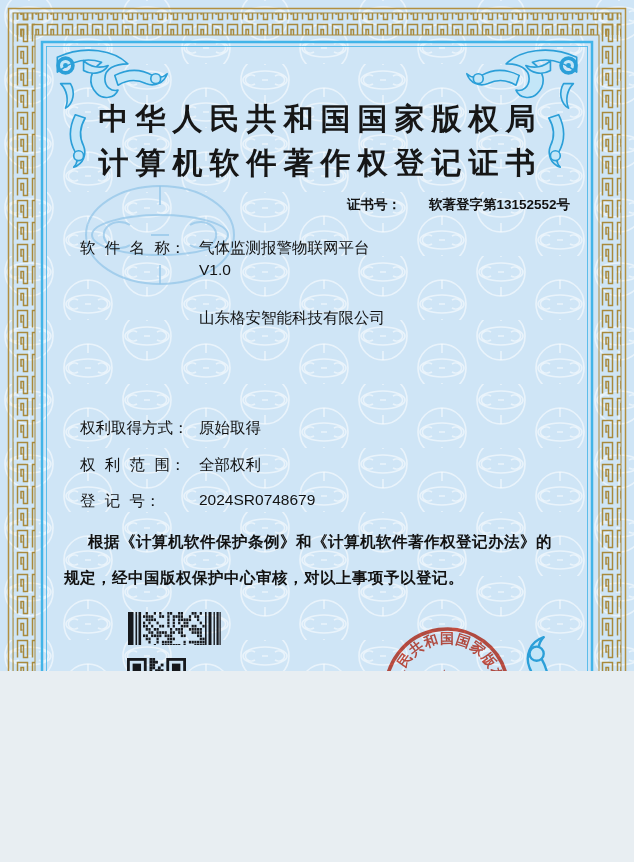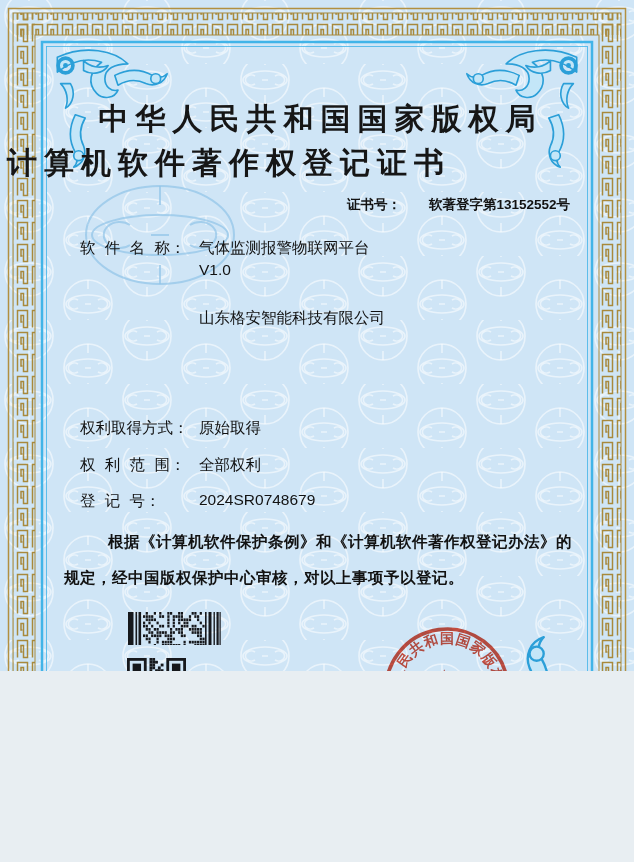--- a/index.html
+++ b/index.html
@@ -11,21 +11,21 @@
   }
   svg.layer{position:absolute;left:0;top:0;width:634px;height:862px;display:block;}
   .abs{position:absolute;white-space:nowrap;}
 
   .authority{
     left:0;right:0;top:99px;text-align:center;
     font-family:"Liberation Serif","DejaVu Serif",serif;
     font-weight:bold;font-size:30px;letter-spacing:7px;text-indent:7px;color:#161616;
   }
   .cert-title{
-    left:0;right:0;top:143px;text-align:left;
+    left:0;right:0;top:143px;text-align:center;
     font-family:"Liberation Serif","DejaVu Serif",serif;
     font-weight:bold;font-size:30px;letter-spacing:7px;text-indent:7px;color:#161616;
   }
   .cert-no{right:64px;top:196px;font-size:13.5px;font-weight:bold;}
   .cert-no .val{margin-left:28px;}
 
   .row-label{left:80px;font-size:15.5px;font-weight:normal;word-spacing:5px;}
   .row-value{left:199px;font-size:15.5px;font-weight:normal;}
 
   .stmt{font-size:15.5px;font-weight:bold;letter-spacing:0.5px;}
@@ -118,21 +118,21 @@
 
   <div class="abs row-label" style="top:418px">权利取得方式：</div>
   <div class="abs row-value" style="top:418px">原始取得</div>
 
   <div class="abs row-label" style="top:455px">权 利 范 围：</div>
   <div class="abs row-value" style="top:455px">全部权利</div>
 
   <div class="abs row-label" style="top:491px">登  记  号：</div>
   <div class="abs row-value" style="top:491px">2024SR0748679</div>
 
-  <div class="abs stmt" style="left:108px;top:532px">根据《计算机软件保护条例》和《计算机软件著作权登记办法》的</div>
+  <div class="abs stmt" style="left:88px;top:532px">根据《计算机软件保护条例》和《计算机软件著作权登记办法》的</div>
   <div class="abs stmt" style="left:64px;top:568px">规定，经中国版权保护中心审核，对以上事项予以登记。</div>
 
   <svg id="barcode-svg" class="code" viewBox="0 0 93 33">
       <rect x="0" y="0" width="5.5" height="33" fill="#16181c"></rect>
       <rect x="7.5" y="0" width="1.6" height="33" fill="#16181c"></rect>
       <rect x="10.5" y="0" width="2.6" height="33" fill="#16181c"></rect>
       <rect x="77" y="0" width="1.6" height="33" fill="#16181c"></rect>
       <rect x="80.5" y="0" width="3" height="33" fill="#16181c"></rect>
       <rect x="85.5" y="0" width="1.4" height="33" fill="#16181c"></rect>
       <rect x="88.5" y="0" width="2.2" height="33" fill="#16181c"></rect>

